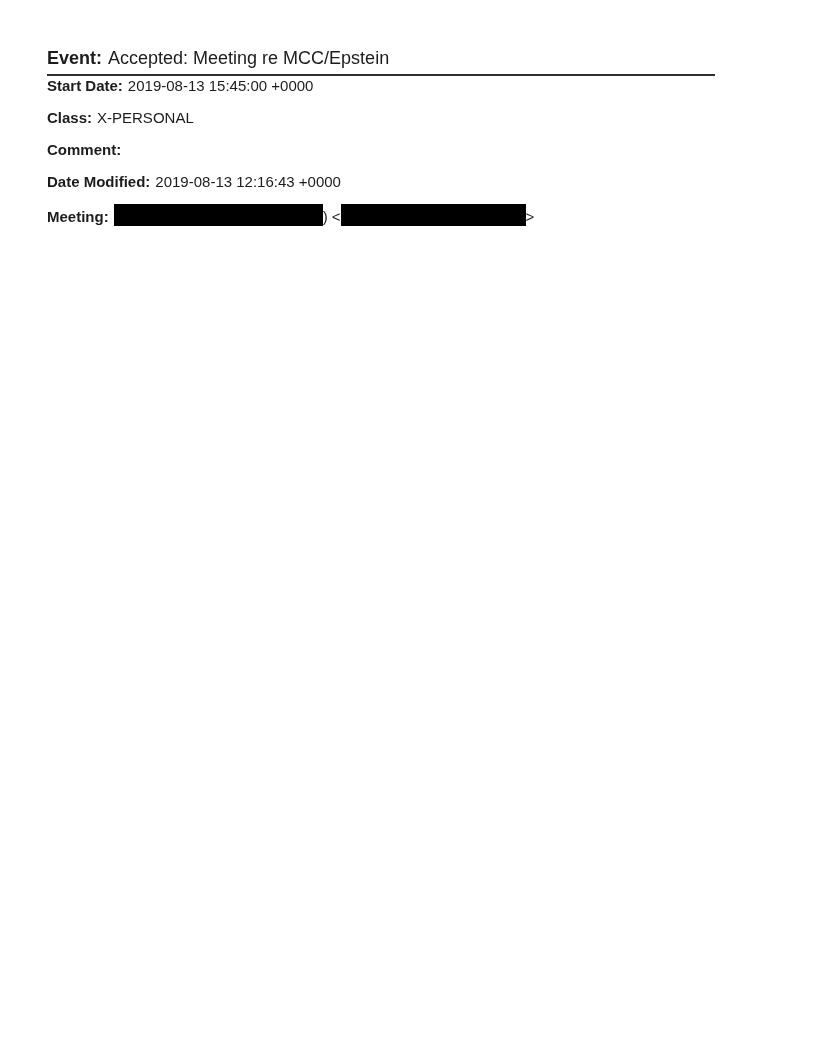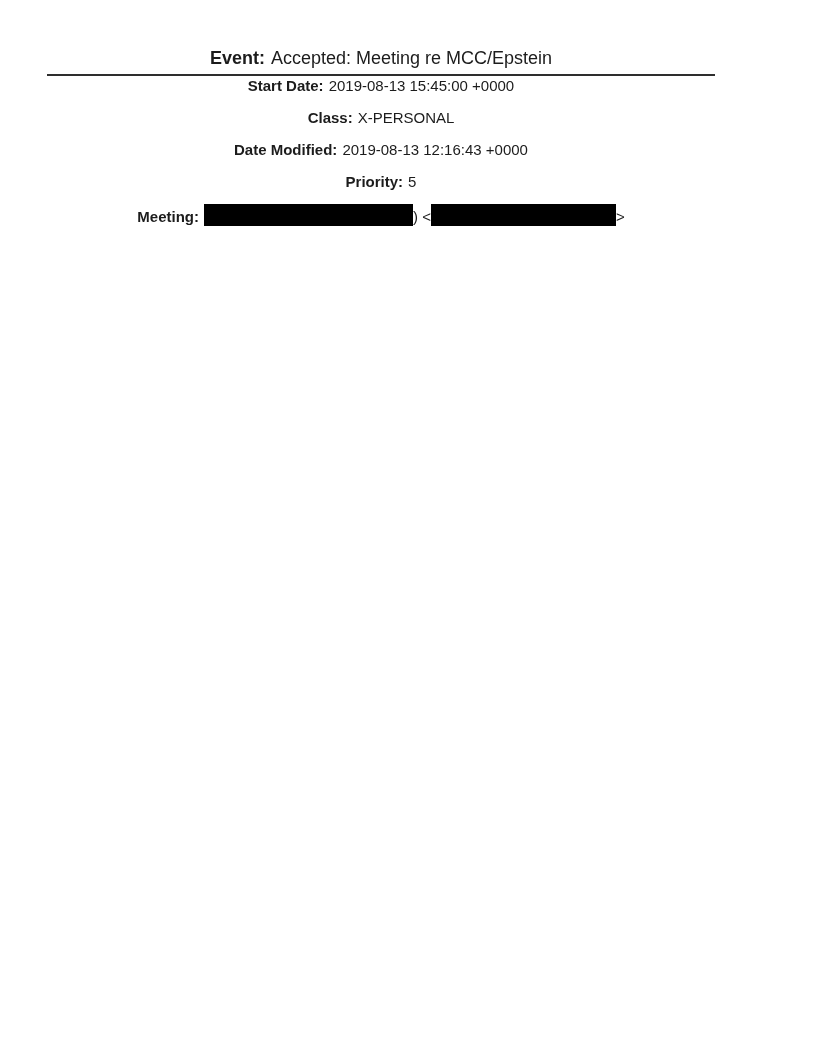--- a/index.html
+++ b/index.html
@@ -16,21 +16,20 @@
   }
   .page {
     position: relative;
     width: 744px;
     height: 1056px;
     background: var(--background);
     font-family: "Liberation Sans", "DejaVu Sans", sans-serif;
     color: var(--text);
     padding: 46px 29px 0 47px;
     overflow: hidden;
-    text-align: center;
   }
   .title {
     font-size: 18px;
     font-weight: 400;
     line-height: 24px;
     margin: 0;
     padding: 0 0 4px 0;
     border-bottom: 2px solid var(--rule);
   }
   .b { font-weight: 700; margin-right: 6px; }
@@ -54,18 +53,18 @@
 </head>
 <body>
 
 <div class="page">
 
   <h1 class="title"><span class="b">Event:</span><span>Accepted: Meeting re MCC/Epstein</span></h1>
 
   <div class="rows">
     <p class="row"><span class="b">Start Date:</span><span>2019-08-13 15:45:00 +0000</span></p>
     <p class="row"><span class="b">Class:</span><span>X-PERSONAL</span></p>
+    <p class="row"><span class="b">Comment:</span><span></span></p>
     <p class="row"><span class="b">Date Modified:</span><span>2019-08-13 12:16:43 +0000</span></p>
-    <p class="row"><span class="b">Priority:</span><span>5</span></p>
     <p class="row"><span class="b">Meeting:</span><span class="redaction r1"></span><span>) &lt;</span><span class="redaction r2"></span><span>&gt;</span></p>
   </div>
 
 </div>
 
 </body></html>

